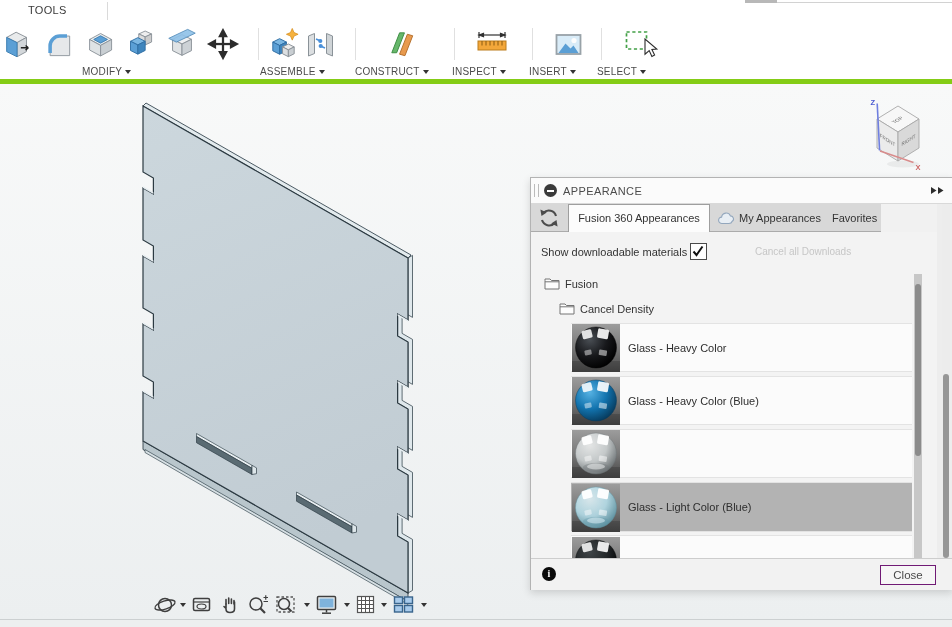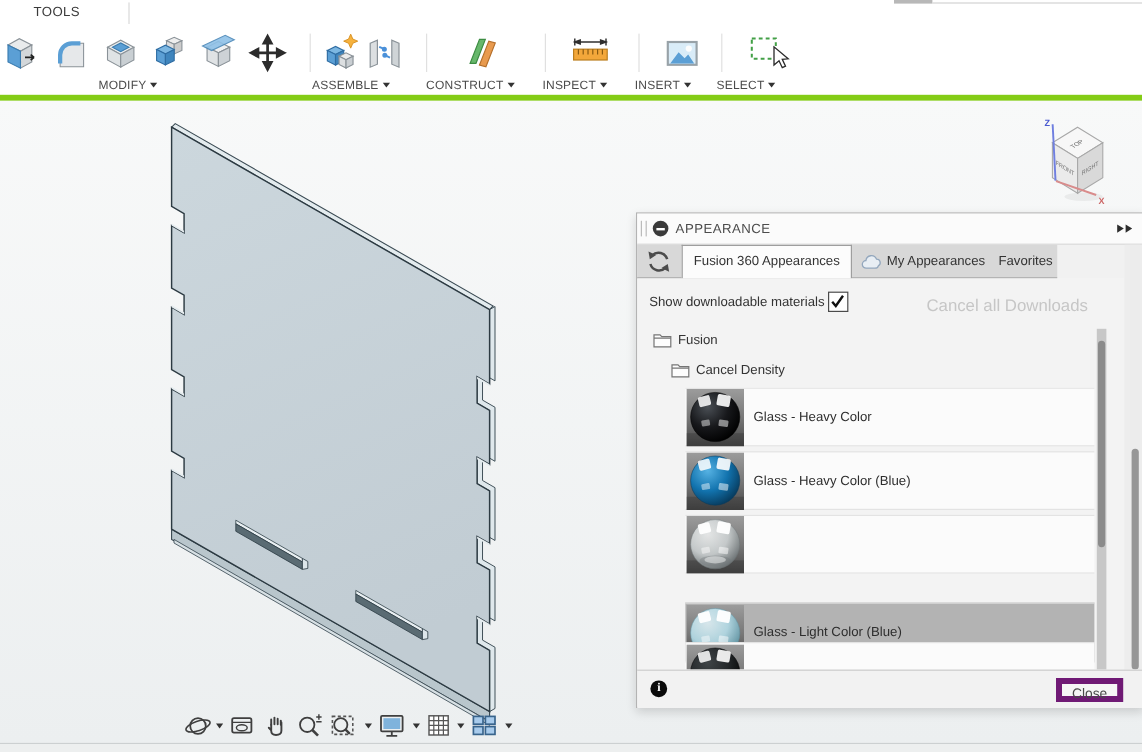--- a/index.html
+++ b/index.html
@@ -38,35 +38,35 @@
 #tabbar { position:absolute; left:0; top:26px; width:350px; height:28px; background:#d8d8d8; border-bottom:1px solid #ababab; }
 #refresh-btn { position:absolute; left:6px; top:2px; width:24px; height:24px; }
 #tab-active { position:absolute; left:37px; top:0; width:142px; height:28px; background:#fcfcfc; border:1px solid #9e9e9e; border-bottom:none; font-size:11px; color:#333; text-align:center; line-height:27px; }
 #cloud-icon { position:absolute; left:186px; top:8px; }
 #tab-my { position:absolute; left:208px; top:0; font-size:11px; color:#333; line-height:28px; }
 #tab-fav { position:absolute; left:301px; top:0; font-size:11px; color:#333; line-height:28px; }
 #content-bg { position:absolute; left:0; top:54px; width:406px; height:326px; background:#f3f3f3; }
 #right-strip { position:absolute; left:406px; top:26px; width:17px; height:354px; background:#ededed; }
 #chk-label { position:absolute; left:10px; top:68px; font-size:11px; color:#333; }
 #chk-box { position:absolute; left:159px; top:65px; width:17px; height:17px; background:#fff; border:1.5px solid #4a4a4a; }
-#cancel-dl { position:absolute; left:241px; top:68px; font-size:14px; color:#c6c6c6; }
+#cancel-dl { position:absolute; left:224px; top:68px; font-size:10px; color:#c6c6c6; }
 .folder-row { position:absolute; height:16px; white-space:nowrap; }
 .folder-label { position:absolute; top:1px; font-size:11px; color:#333; white-space:nowrap; }
 #list { position:absolute; left:40px; top:144.5px; width:344px; height:235px; overflow:hidden; }
 .mat-row { position:absolute; left:0; width:341px; height:49.5px; background:#fbfbfb; border-top:1px solid #e3e3e3; border-bottom:1px solid #e3e3e3; }
 .mat-row.sel { background:#b3b3b3; }
 .mat-thumb { position:absolute; left:1px; top:0.5px; width:48px; height:48px; }
 .mat-label { position:absolute; left:57px; top:0; font-size:11px; color:#2e2e2e; line-height:49px; white-space:nowrap; }
 #inner-scroll { position:absolute; left:382.5px; top:95.5px; width:8.5px; height:284px; background:#c7c7c7; }
 #inner-thumb { position:absolute; left:1px; top:10px; width:6.5px; height:172px; background:#8b8b8b; border-radius:4px; }
 #outer-scroll { position:absolute; left:411px; top:26px; width:7.5px; height:354px; background:#ececec; }
 #outer-thumb { position:absolute; left:0.5px; top:170px; width:6.5px; height:184px; background:#969696; border-radius:3px; }
 #panel-footer { position:absolute; left:0; top:380px; width:421px; height:32px; background:#f2f2f2; border-top:1px solid #cdcdcd; }
 #info-icon { position:absolute; left:11px; top:8px; width:14px; height:14px; background:#0a0a0a; border-radius:50%; color:#fff; font-size:10px; font-weight:bold; text-align:center; line-height:14px; font-family:"Liberation Serif",serif; }
-#close-btn { position:absolute; left:349px; top:6px; width:56px; height:20px; background:#f6f6f6; border:5px solid #701a75; font-size:11.5px; color:#4a4a4a; text-align:center; line-height:18px; }
+#close-btn { position:absolute; left:349px; top:6px; width:56px; height:20px; background:#f6f6f6; border:1px solid #701a75; font-size:11.5px; color:#4a4a4a; text-align:center; line-height:18px; }
 </style>
 </head>
 <body>
 
 <div id="app">
 
   <div id="toolbar">
     <div id="tools-tab">TOOLS</div>
     <div class="tab-div"></div>
 
@@ -430,21 +430,21 @@
   <rect y="37" width="48" height="11" fill="#303030" opacity="0.35"></rect>
   <circle cx="24" cy="23.5" r="20.5" fill="url(#sp2)" opacity="0.88" stroke="#6f7678" stroke-opacity="0.55" stroke-width="0.8"></circle>
   <ellipse cx="24" cy="37.5" rx="13" ry="4.6" fill="#6f7678" opacity="0.35"></ellipse>
               <ellipse cx="24" cy="36.5" rx="9" ry="3" fill="#f1f3f3" opacity="0.5"></ellipse>
   <rect x="10" y="6" width="10" height="8.5" rx="1.5" fill="#fff" opacity="0.92" transform="rotate(-14 15 10)"></rect>
   <rect x="25.5" y="5" width="11" height="9.5" rx="1.5" fill="#fff" opacity="0.95" transform="rotate(10 31 10)"></rect>
   <rect x="12.5" y="26" width="7" height="5" rx="1" fill="#fff" opacity="0.45" transform="rotate(-10 16 28)"></rect>
   <rect x="27" y="26" width="8" height="5.5" rx="1" fill="#fff" opacity="0.5" transform="rotate(8 31 28)"></rect>
   </svg></div>
   </div>
-        <div class="mat-row sel" style="top: 159.6px; margin-top: 20px;">
+        <div class="mat-row sel" style="top: 159.6px;">
     <div class="mat-thumb"><svg width="48" height="48" viewBox="0 0 48 48">
   <defs>
    <linearGradient id="bg3" x1="0" y1="0" x2="0" y2="1">
      <stop offset="0" stop-color="#9c9c9c"></stop>
                   <stop offset=".5" stop-color="#787878"></stop>
                   <stop offset="1" stop-color="#454545"></stop>
    </linearGradient>
    <radialGradient id="sp3" cx="0.35" cy="0.3" r="0.75">
      <stop offset="0" stop-color="#e3f4f9"></stop>
                   <stop offset="0.55" stop-color="#b7e0ec"></stop>

